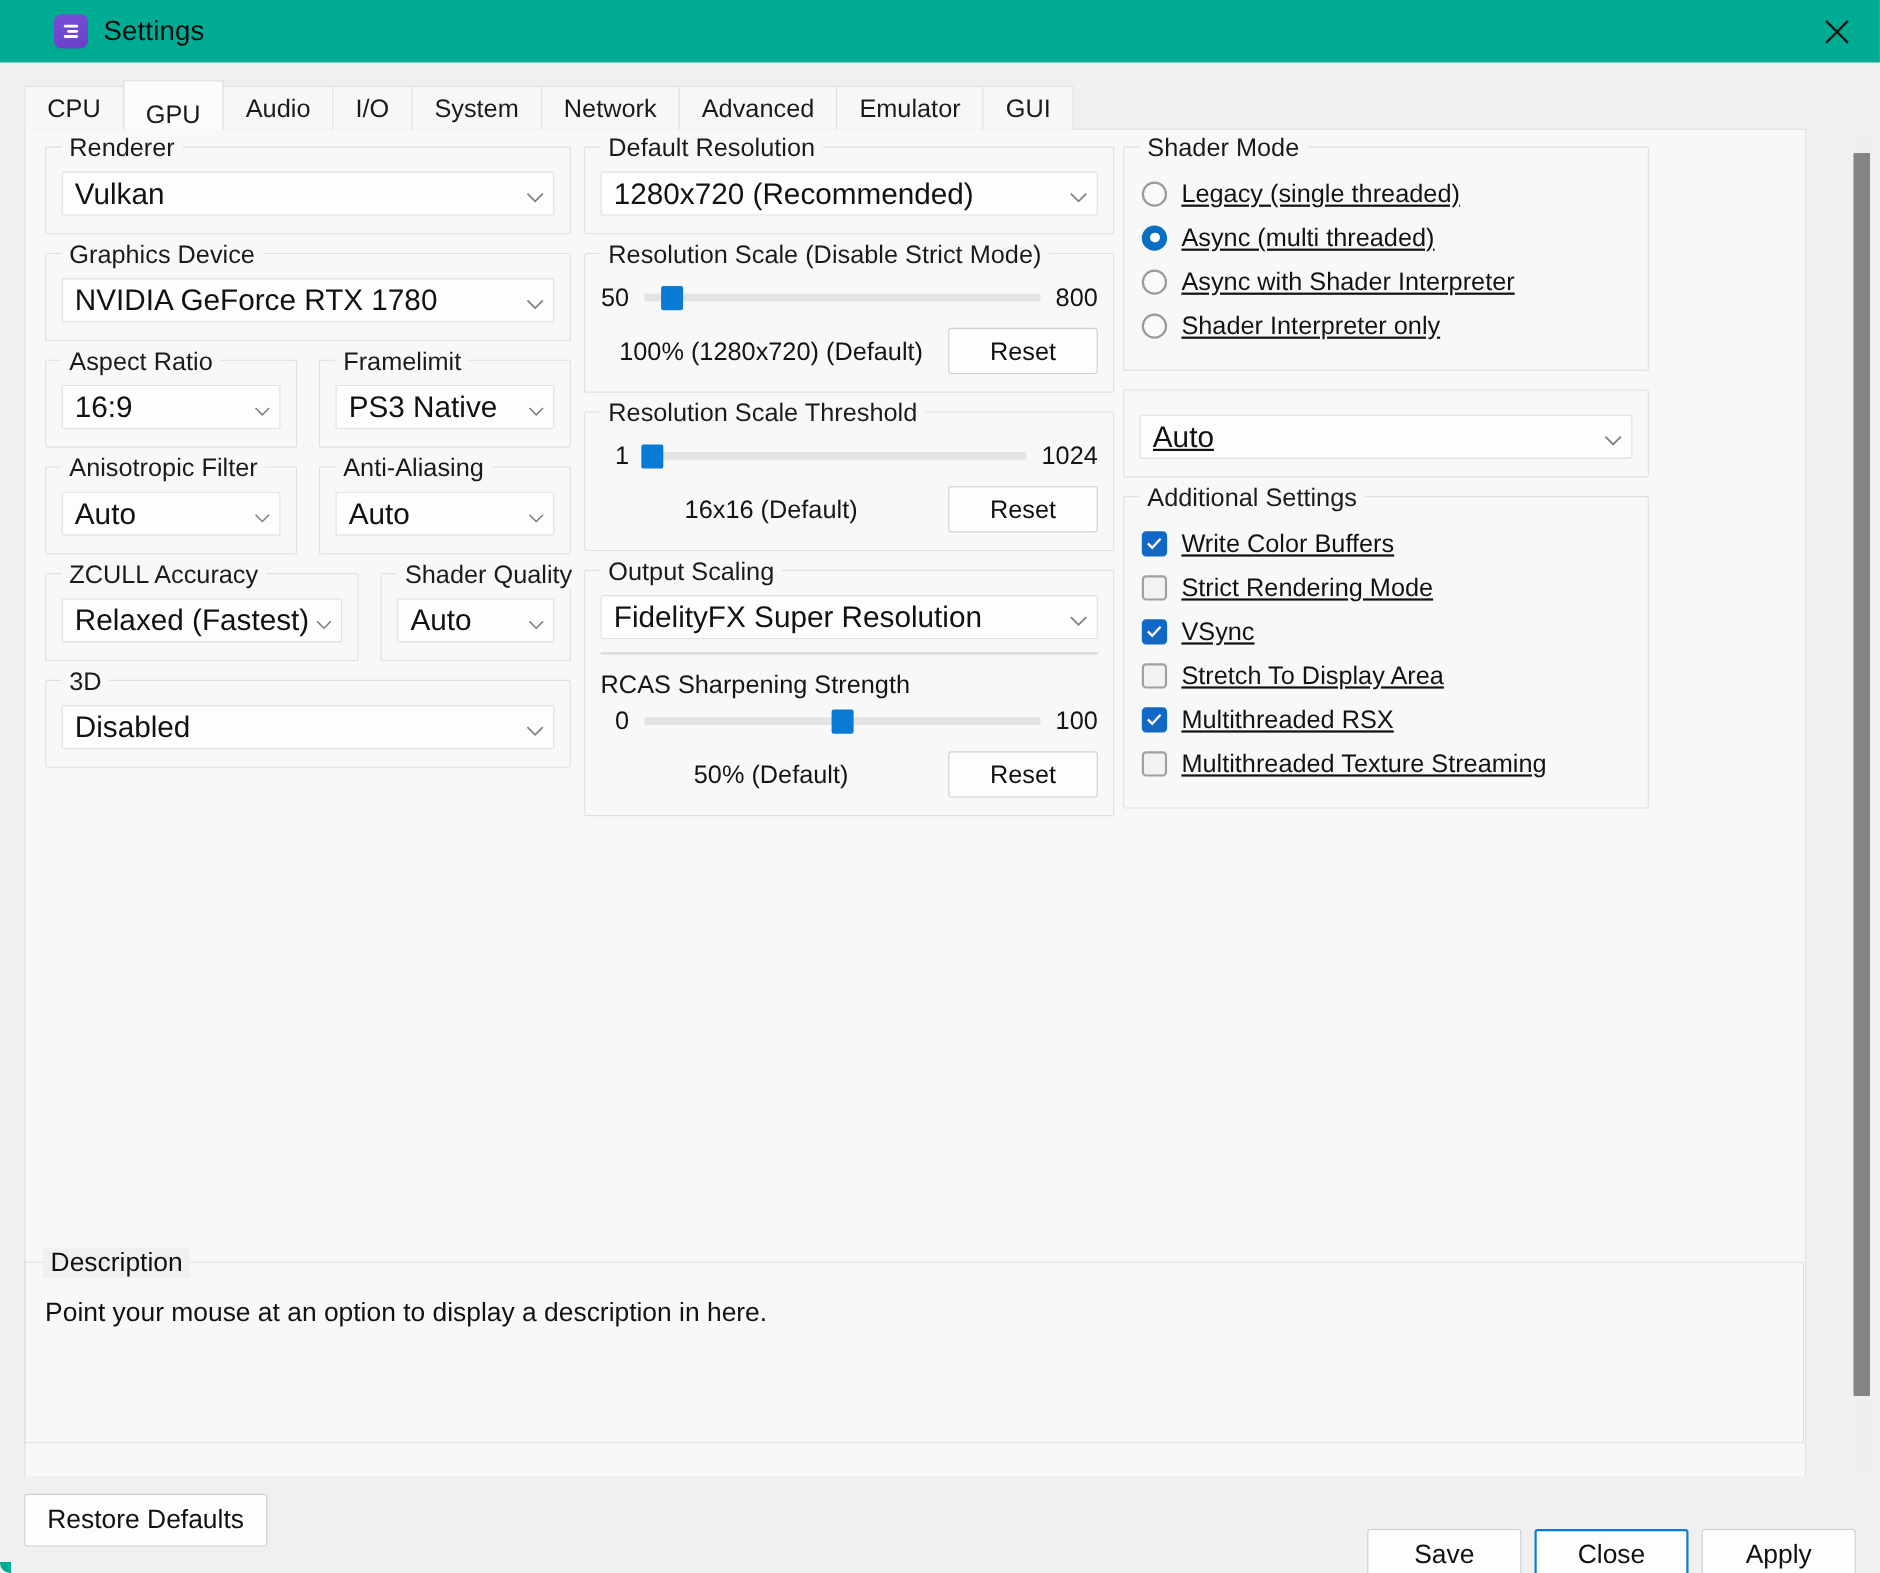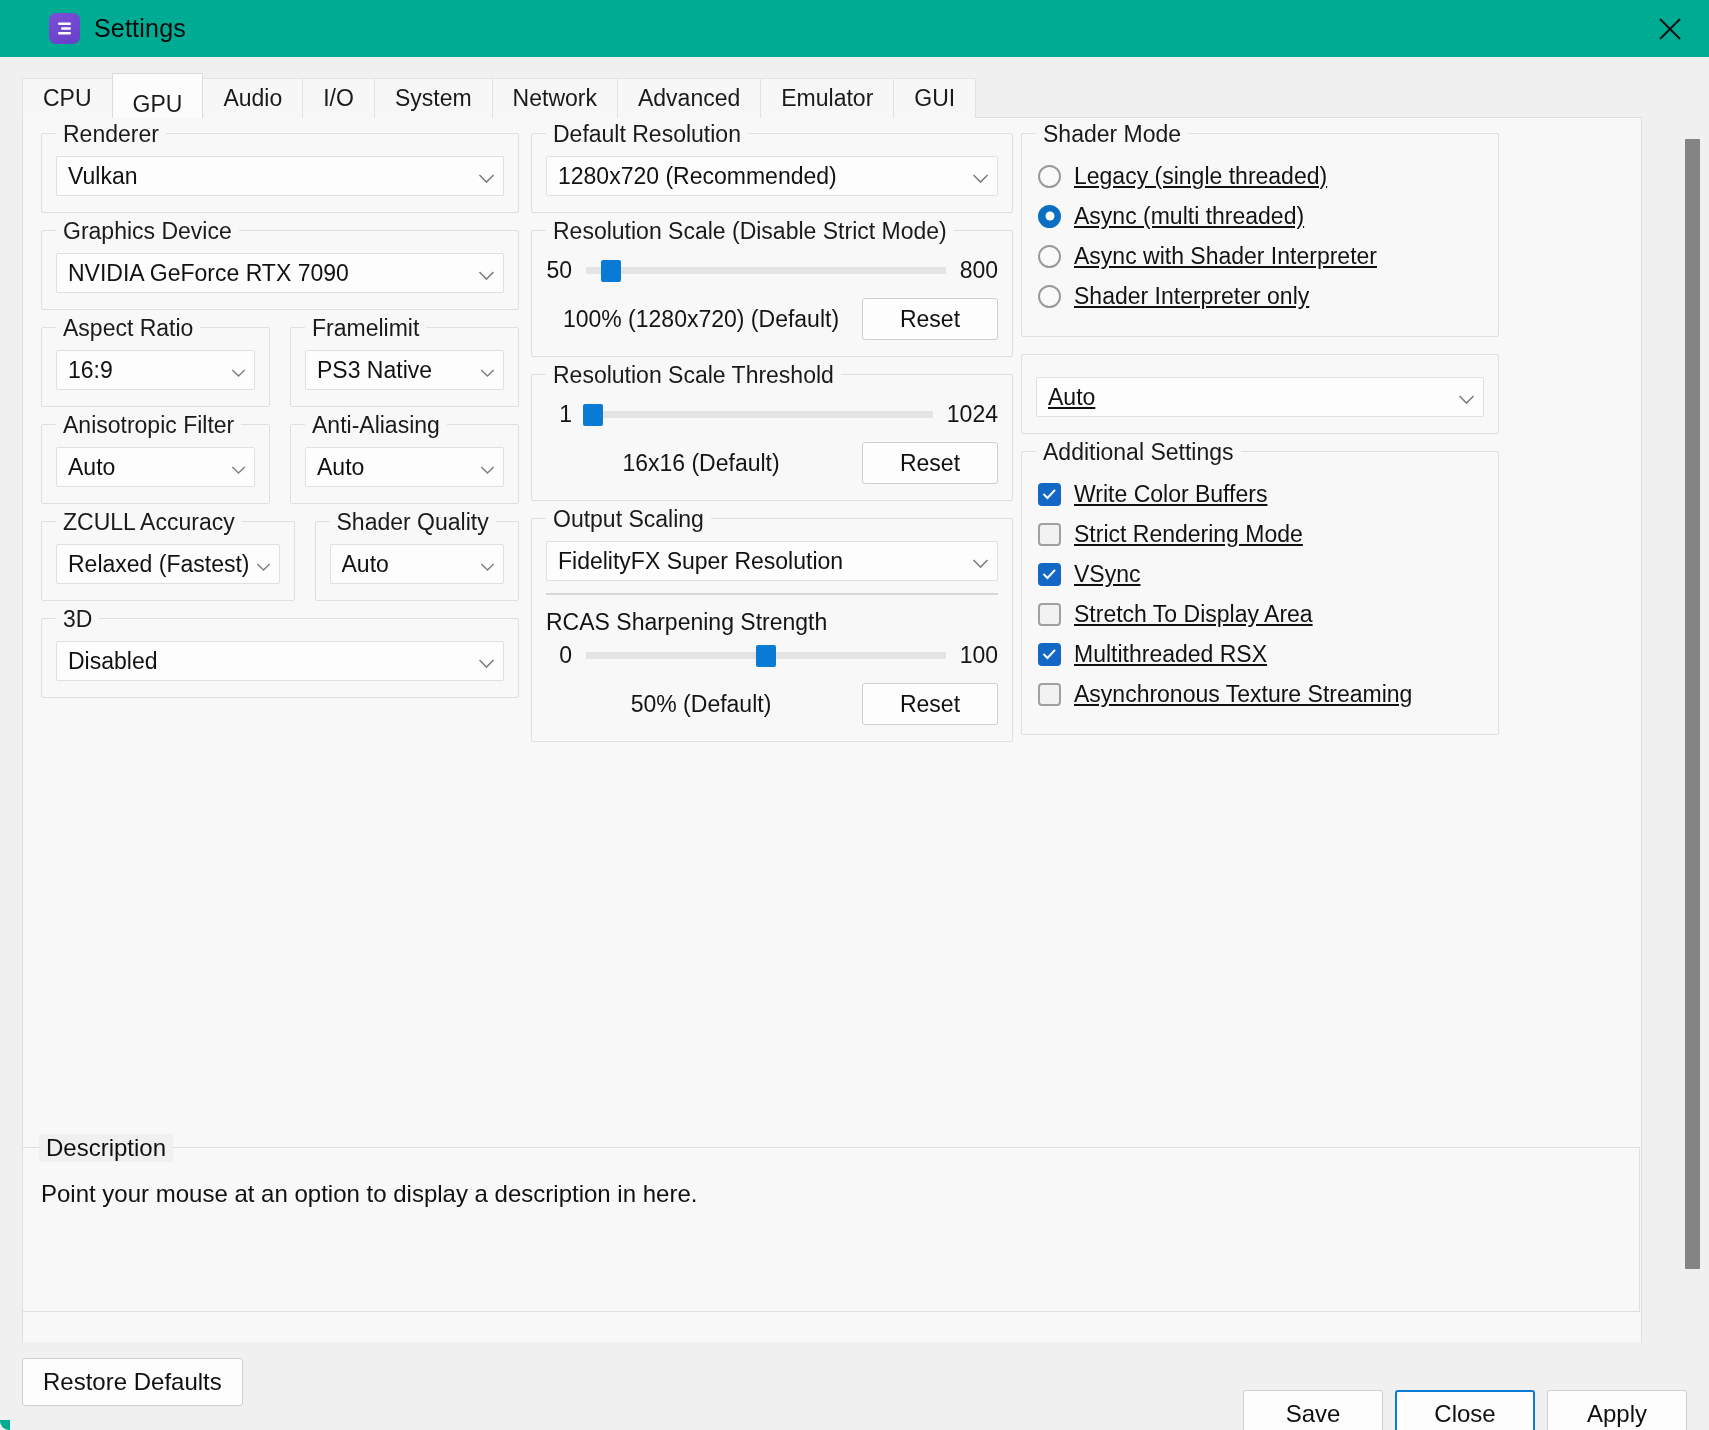--- a/index.html
+++ b/index.html
@@ -135,21 +135,21 @@
 
   
   .combo {
     height: 40px;
     background: #fdfdfd;
     border: 1px solid #e0e0e0;
     border-radius: 2px;
     display: flex;
     align-items: center;
     padding: 0 8px 0 11px;
-    font-size: 23px;
+    font-size: 27px;
     color: #111;
     box-sizing: border-box;
     cursor: pointer;
     position: relative;
   }
   .combo .cval {
     flex: 1 1 auto;
     overflow: hidden;
     white-space: nowrap;
   }
@@ -433,21 +433,21 @@
               <svg width="17" height="11" viewBox="0 0 17 11">
                   <polyline points="1.5,2 8.5,9 15.5,2" fill="none" stroke="#555" stroke-width="1.6"></polyline>
                 </svg>
             </span>
           </div>
         </div>
 
         <div class="group">
           <div class="g-title">Graphics Device</div>
           <div class="combo">
-            <span class="cval">NVIDIA GeForce RTX 7090</span>
+            <span class="cval">NVIDIA GeForce RTX 1780</span>
             <span class="chev">
               <svg width="17" height="11" viewBox="0 0 17 11">
                   <polyline points="1.5,2 8.5,9 15.5,2" fill="none" stroke="#555" stroke-width="1.6"></polyline>
                 </svg>
             </span>
           </div>
         </div>
 
         <div class="row2">
           <div class="group">
@@ -681,21 +681,21 @@
                   <polyline points="1.5,6 5.5,10 13,1.8" fill="none" stroke="#fff" stroke-width="2"></polyline>
                 </svg>
             </span>
             <span class="check-label">Multithreaded RSX</span>
           </div>
 
           <div class="check-item">
             <span class="check-box">
               
             </span>
-            <span class="check-label">Asynchronous Texture Streaming</span>
+            <span class="check-label">Multithreaded Texture Streaming</span>
           </div>
         </div>
       </div>
 
     </div>
   </div>
 
   <div id="scrollbar">
     <div id="scroll-thumb"></div>
   </div>

